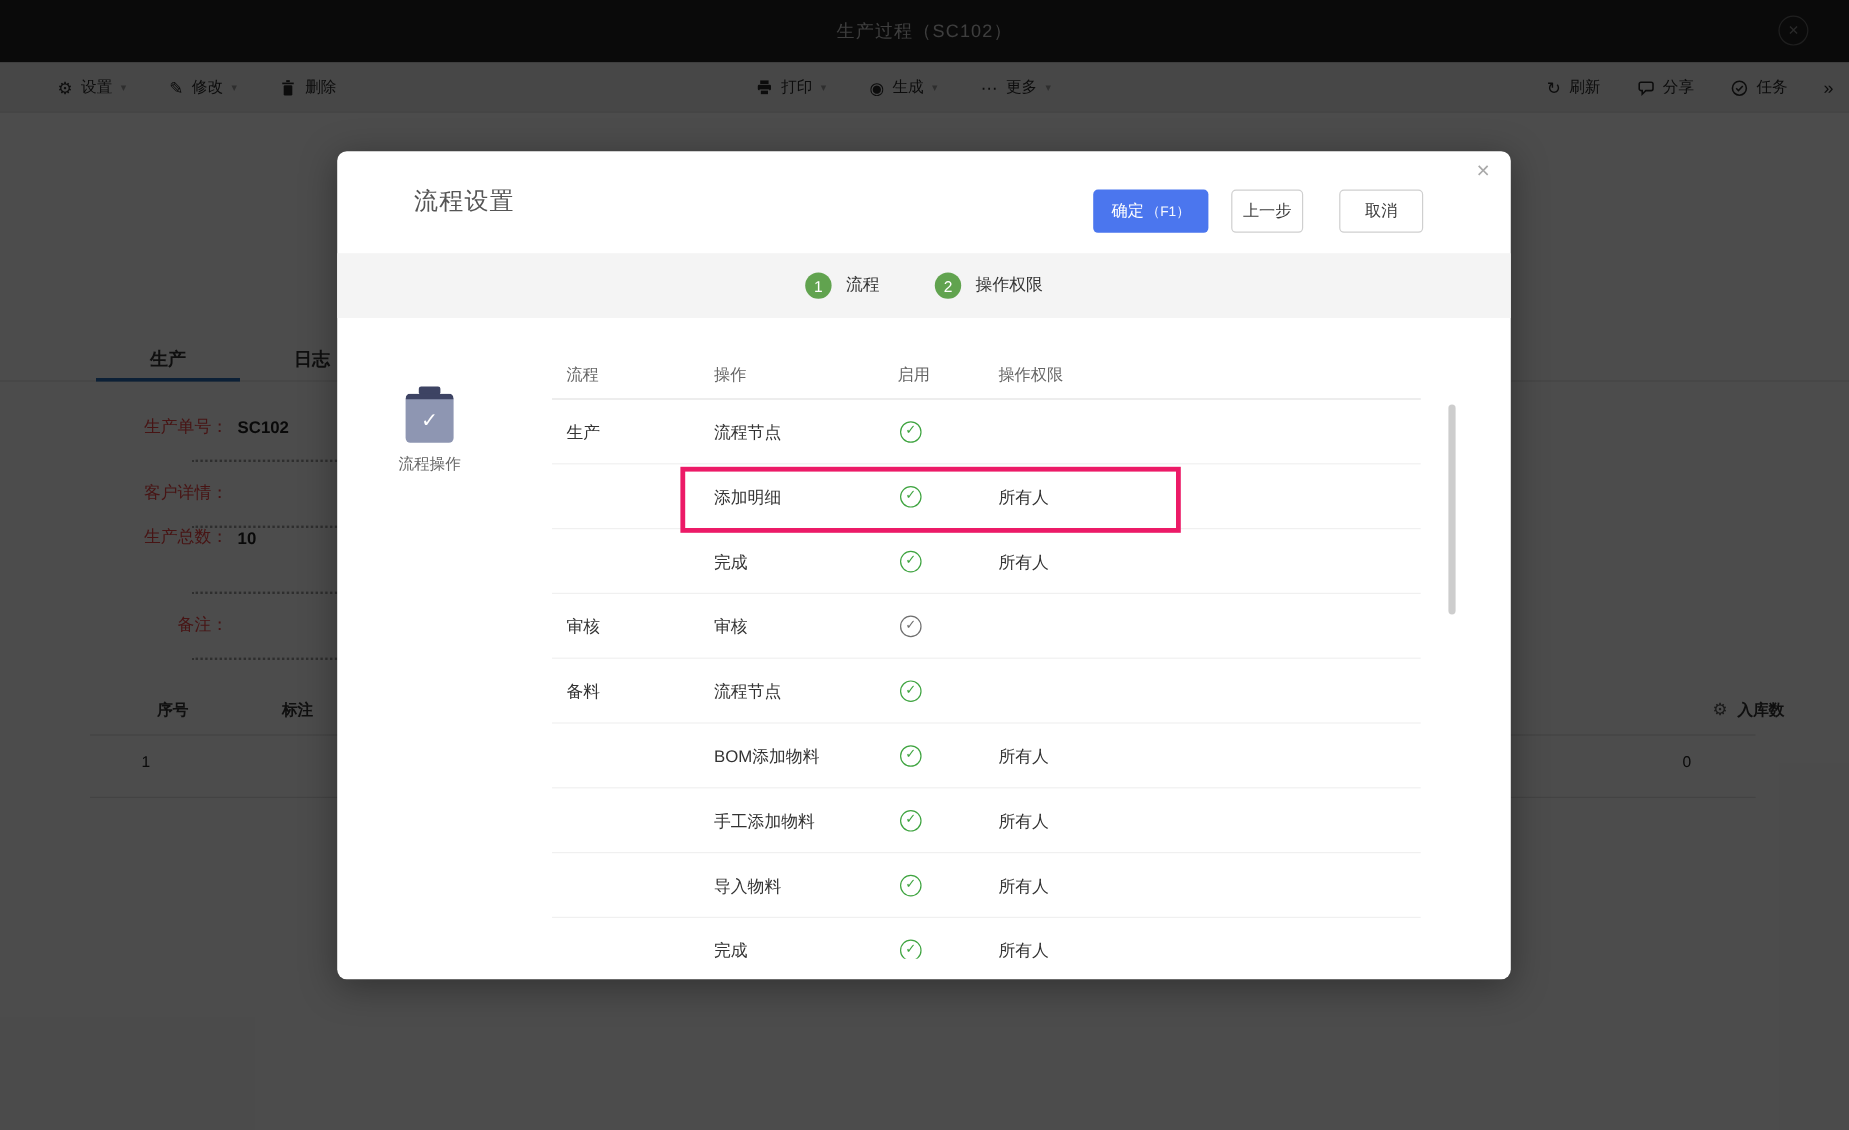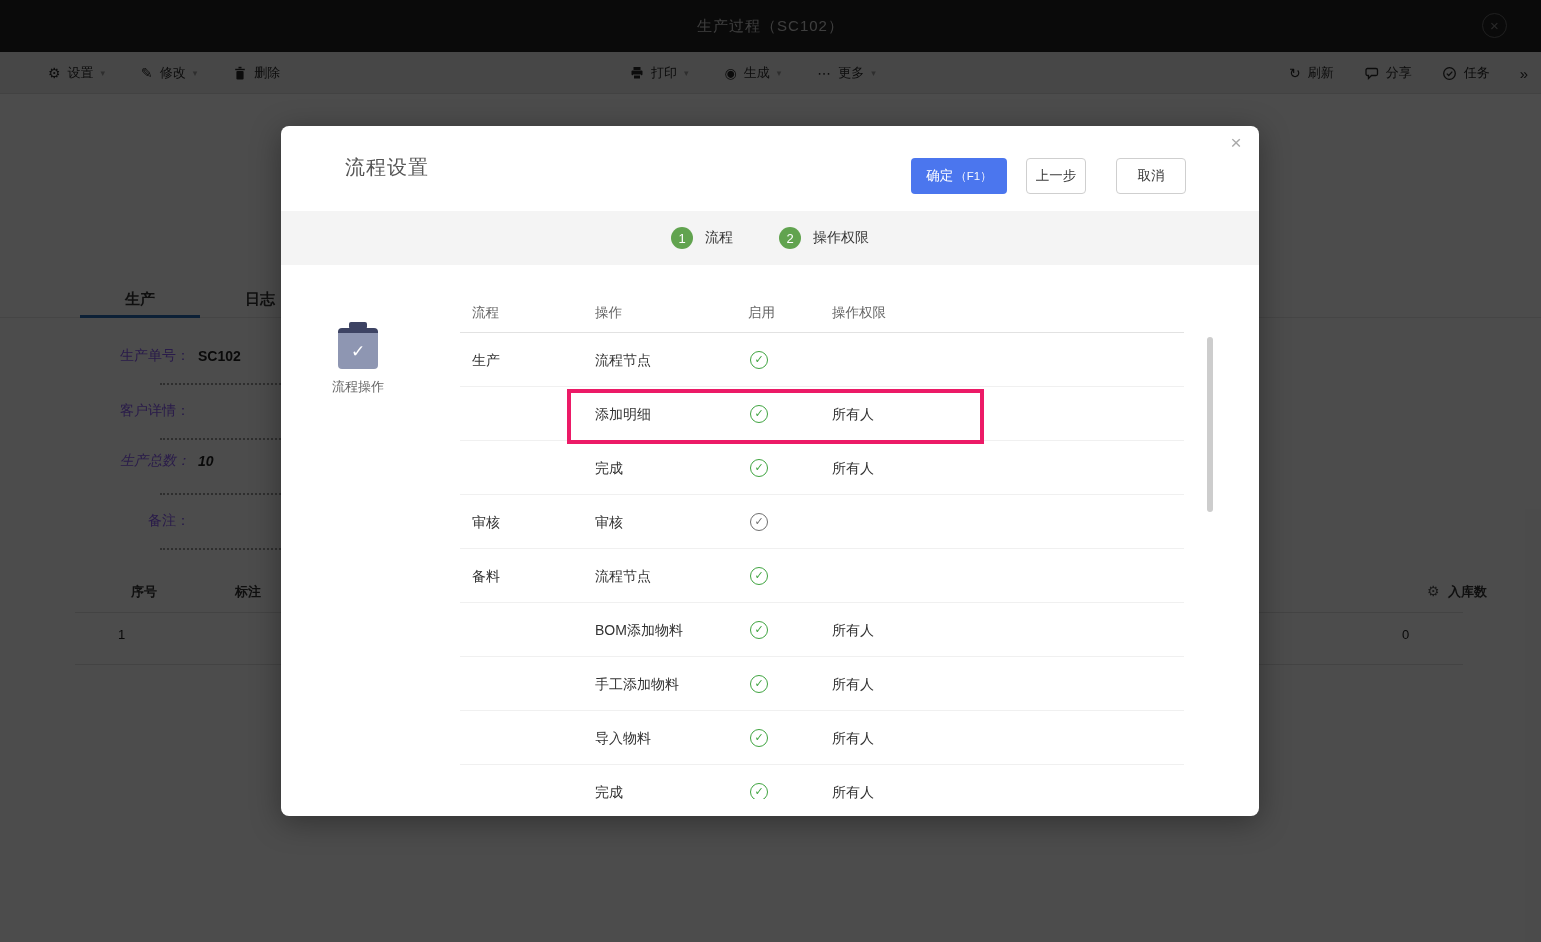--- a/index.html
+++ b/index.html
@@ -18,21 +18,21 @@
   .tb-ic { font-size:14px; line-height:1; }
   .tb-caret { font-size:9px; color:#9a9a9a; }
   .tb-item svg { display:block; }
   .tb-expand { font-size:15px; color:#2b2b2b; letter-spacing:-1px; cursor:pointer; }
 
   .workspace { position:absolute; top:94px; left:0; width:100%; height:848px; background:#fdfdfd; }
   .bg-tab { position:absolute; top:196px; font-size:15px; color:#333; font-weight:bold; }
   .tab-underline { position:absolute; top:221px; left:80px; width:120px; height:3px; background:var(--tab-blue,#2a6cb5); }
   .tabs-rule { position:absolute; top:223px; left:0; width:100%; height:1px; background:#e6e6e6; }
   .bg-field { position:absolute; left:60px; width:240px; display:flex; align-items:center; font-size:14px; }
-  .bg-flabel { width:130px; text-align:right; color:#8b5cf6; }
+  .bg-flabel { width:130px; text-align:right; color:#ef4444; }
   .bg-fvalue { margin-left:8px; color:#1f1f1f; font-weight:bold; }
   .bg-dotline { position:absolute; left:160px; width:125px; border-bottom:2px dotted #9a9a9a; }
   .bg-th { position:absolute; top:489px; font-size:13px; color:#333; font-weight:bold; }
   .bg-gear { position:absolute; top:489px; left:1427px; font-size:14px; color:#555; }
   .bg-cell { position:absolute; top:533px; font-size:13px; color:#222; }
   .bg-line { position:absolute; left:75px; width:1388px; height:1px; background:#e2e2e2; }
 
   
   .dim-overlay { position:absolute; inset:0; background:rgba(0,0,0,0.70); z-index:5; }
 
@@ -170,21 +170,21 @@
         <div class="bg-field" style="top: 253px;">
           <span class="bg-flabel">生产单号：</span>
           <span class="bg-fvalue">SC102</span>
         </div>
         <div class="bg-dotline" style="top: 289px;"></div>
         <div class="bg-field" style="top: 308px;">
           <span class="bg-flabel">客户详情：</span>
           <span class="bg-fvalue"></span>
         </div>
         <div class="bg-dotline" style="top: 344px;"></div>
-        <div class="bg-field" style="top: 358px; font-style: italic;">
+        <div class="bg-field" style="top: 345px;">
           <span class="bg-flabel">生产总数：</span>
           <span class="bg-fvalue">10</span>
         </div>
         <div class="bg-dotline" style="top: 399px;"></div>
         <div class="bg-field" style="top: 418px;">
           <span class="bg-flabel">备注：</span>
           <span class="bg-fvalue"></span>
         </div>
         <div class="bg-dotline" style="top: 454px;"></div>
       </div>

